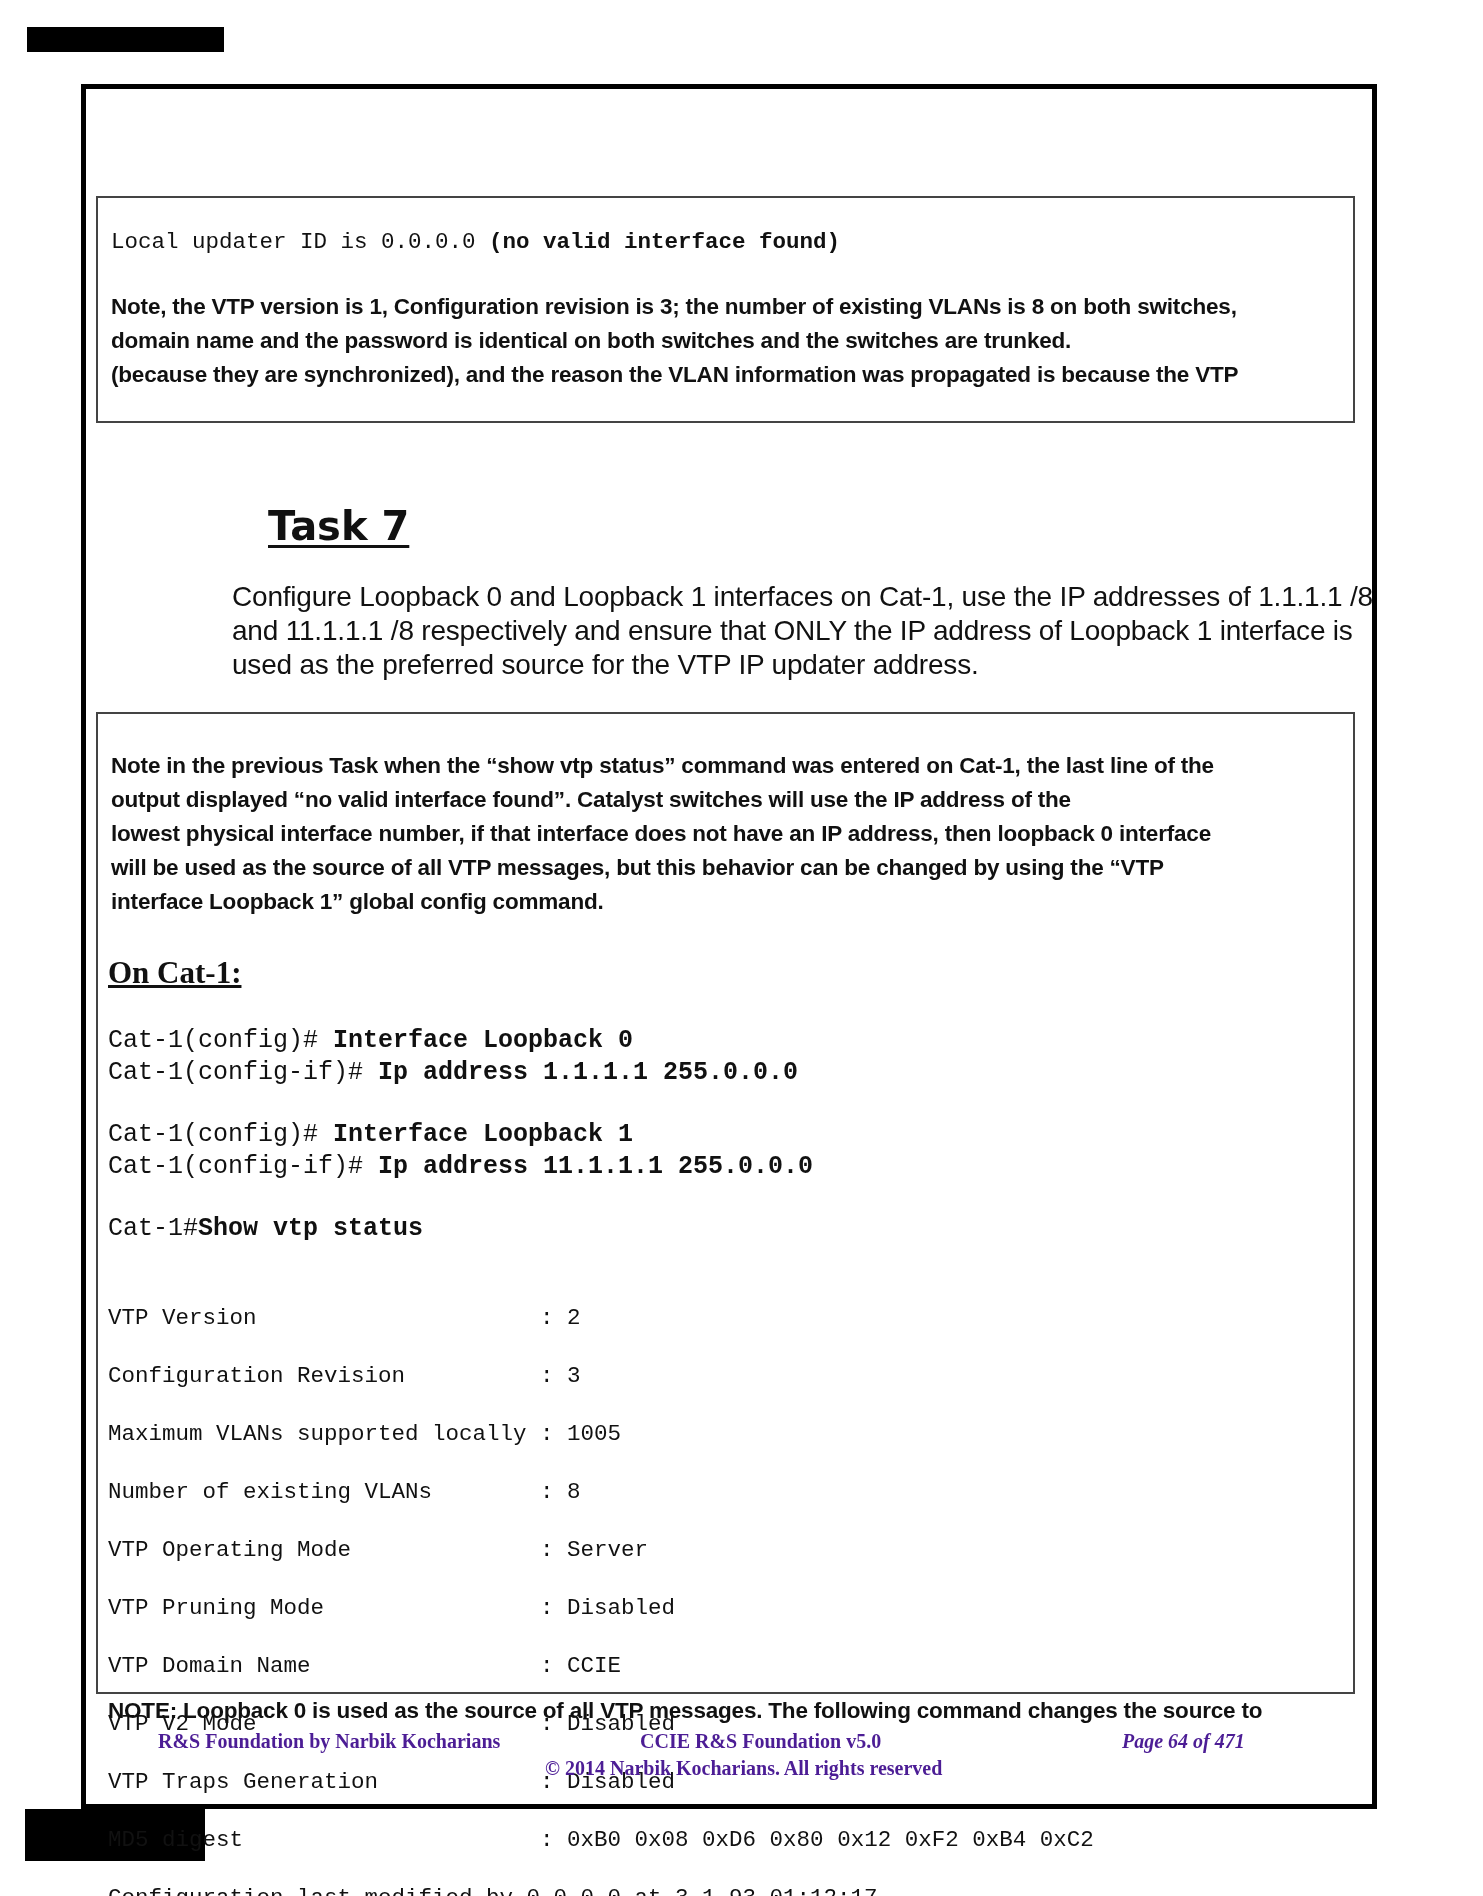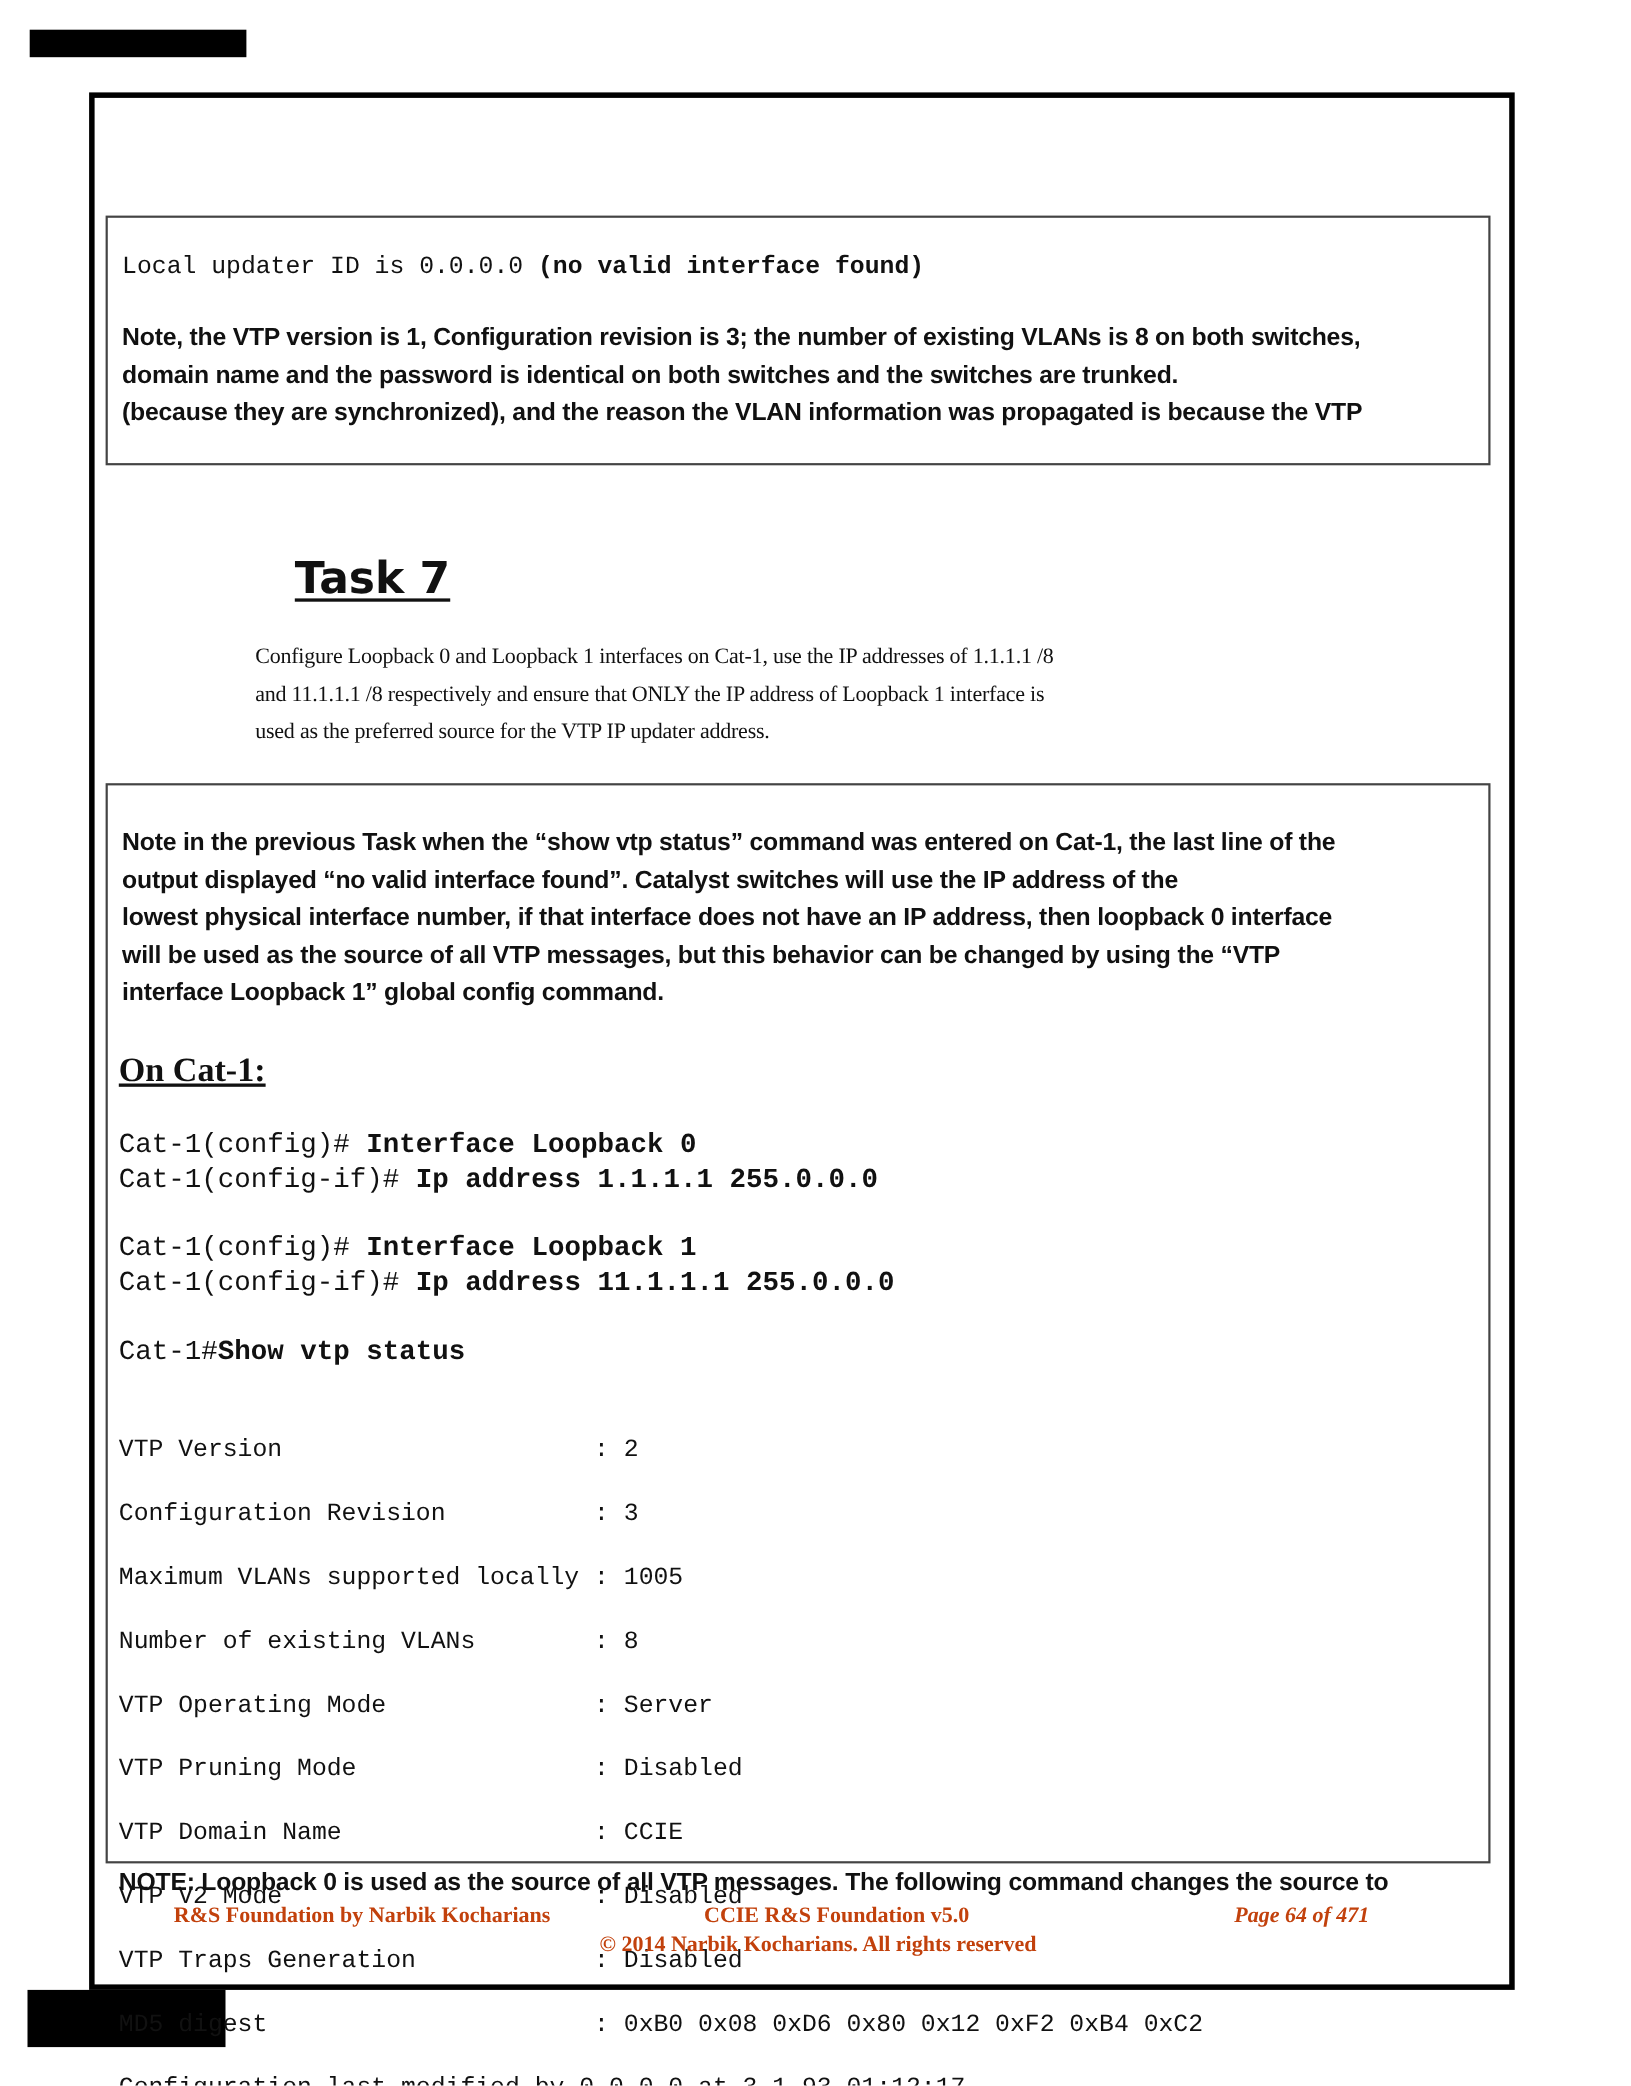--- a/index.html
+++ b/index.html
@@ -7,26 +7,26 @@
   .redact-top { position:absolute; left:27px; top:27px; width:197px; height:25px; background:#000; }
   .redact-bottom { position:absolute; left:25px; top:1809px; width:180px; height:52px; background:#000; }
   .page-frame { position:absolute; left:81px; top:84px; width:1296px; height:1725px; border:5px solid #000; box-sizing:border-box; }
   .box { position:absolute; border:2px solid #444; box-sizing:border-box; background:#fff; }
   .box1 { left:96px; top:196px; width:1259px; height:227px; }
   .box2 { left:96px; top:712px; width:1259px; height:982px; border-bottom:2px solid #444; }
   .mono { font-family:"Liberation Mono","DejaVu Sans Mono",monospace; }
   .line { position:absolute; white-space:pre; }
   .b { font-weight:bold; }
   .para { position:absolute; font-family:"Liberation Sans","DejaVu Sans",sans-serif; font-weight:bold; font-size:22.5px; line-height:34px; letter-spacing:-0.2px; }
-  .task-para { position:absolute; font-family:Liberation Serif, serif; font-size:20px; line-height:34px; letter-spacing:-0.2px; }
+  .task-para { position:absolute; font-family:Liberation Sans, sans-serif; font-size:28px; line-height:34px; letter-spacing:-0.2px; }
   .task-title { position:absolute; left:232px; top:503px; font-family:"DejaVu Sans","Liberation Sans",sans-serif; font-weight:bold; font-size:40px; text-decoration:underline; text-decoration-thickness:3px; text-underline-offset:5px;margin-left:36px; }
   .on-cat { position:absolute; left:108px; top:955px; font-family:"Liberation Serif",serif; font-weight:bold; font-size:31px; text-decoration:underline; }
   .cli { font-size:25px; }
   .out { font-size:22.5px; line-height:29px; }
-  .footer { position:absolute; font-family:"Liberation Serif","DejaVu Serif",serif; font-weight:bold; font-size:20px; color:#c2410c; }
+  .footer { position:absolute; font-family:"Liberation Serif","DejaVu Serif",serif; font-weight:bold; font-size:20px; color:#4c1d95; }
 </style>
 </head>
 <body>
 
 <div class="redact-top"></div>
 <div class="page-frame"></div>
 <div class="redact-bottom"></div>
 
 <div class="box box1"></div>
 <div class="line mono" style="left:111px; top:229px; font-size:22.5px;"><span>Local updater ID is 0.0.0.0 </span><span class="b">(no valid interface found)</span></div>

